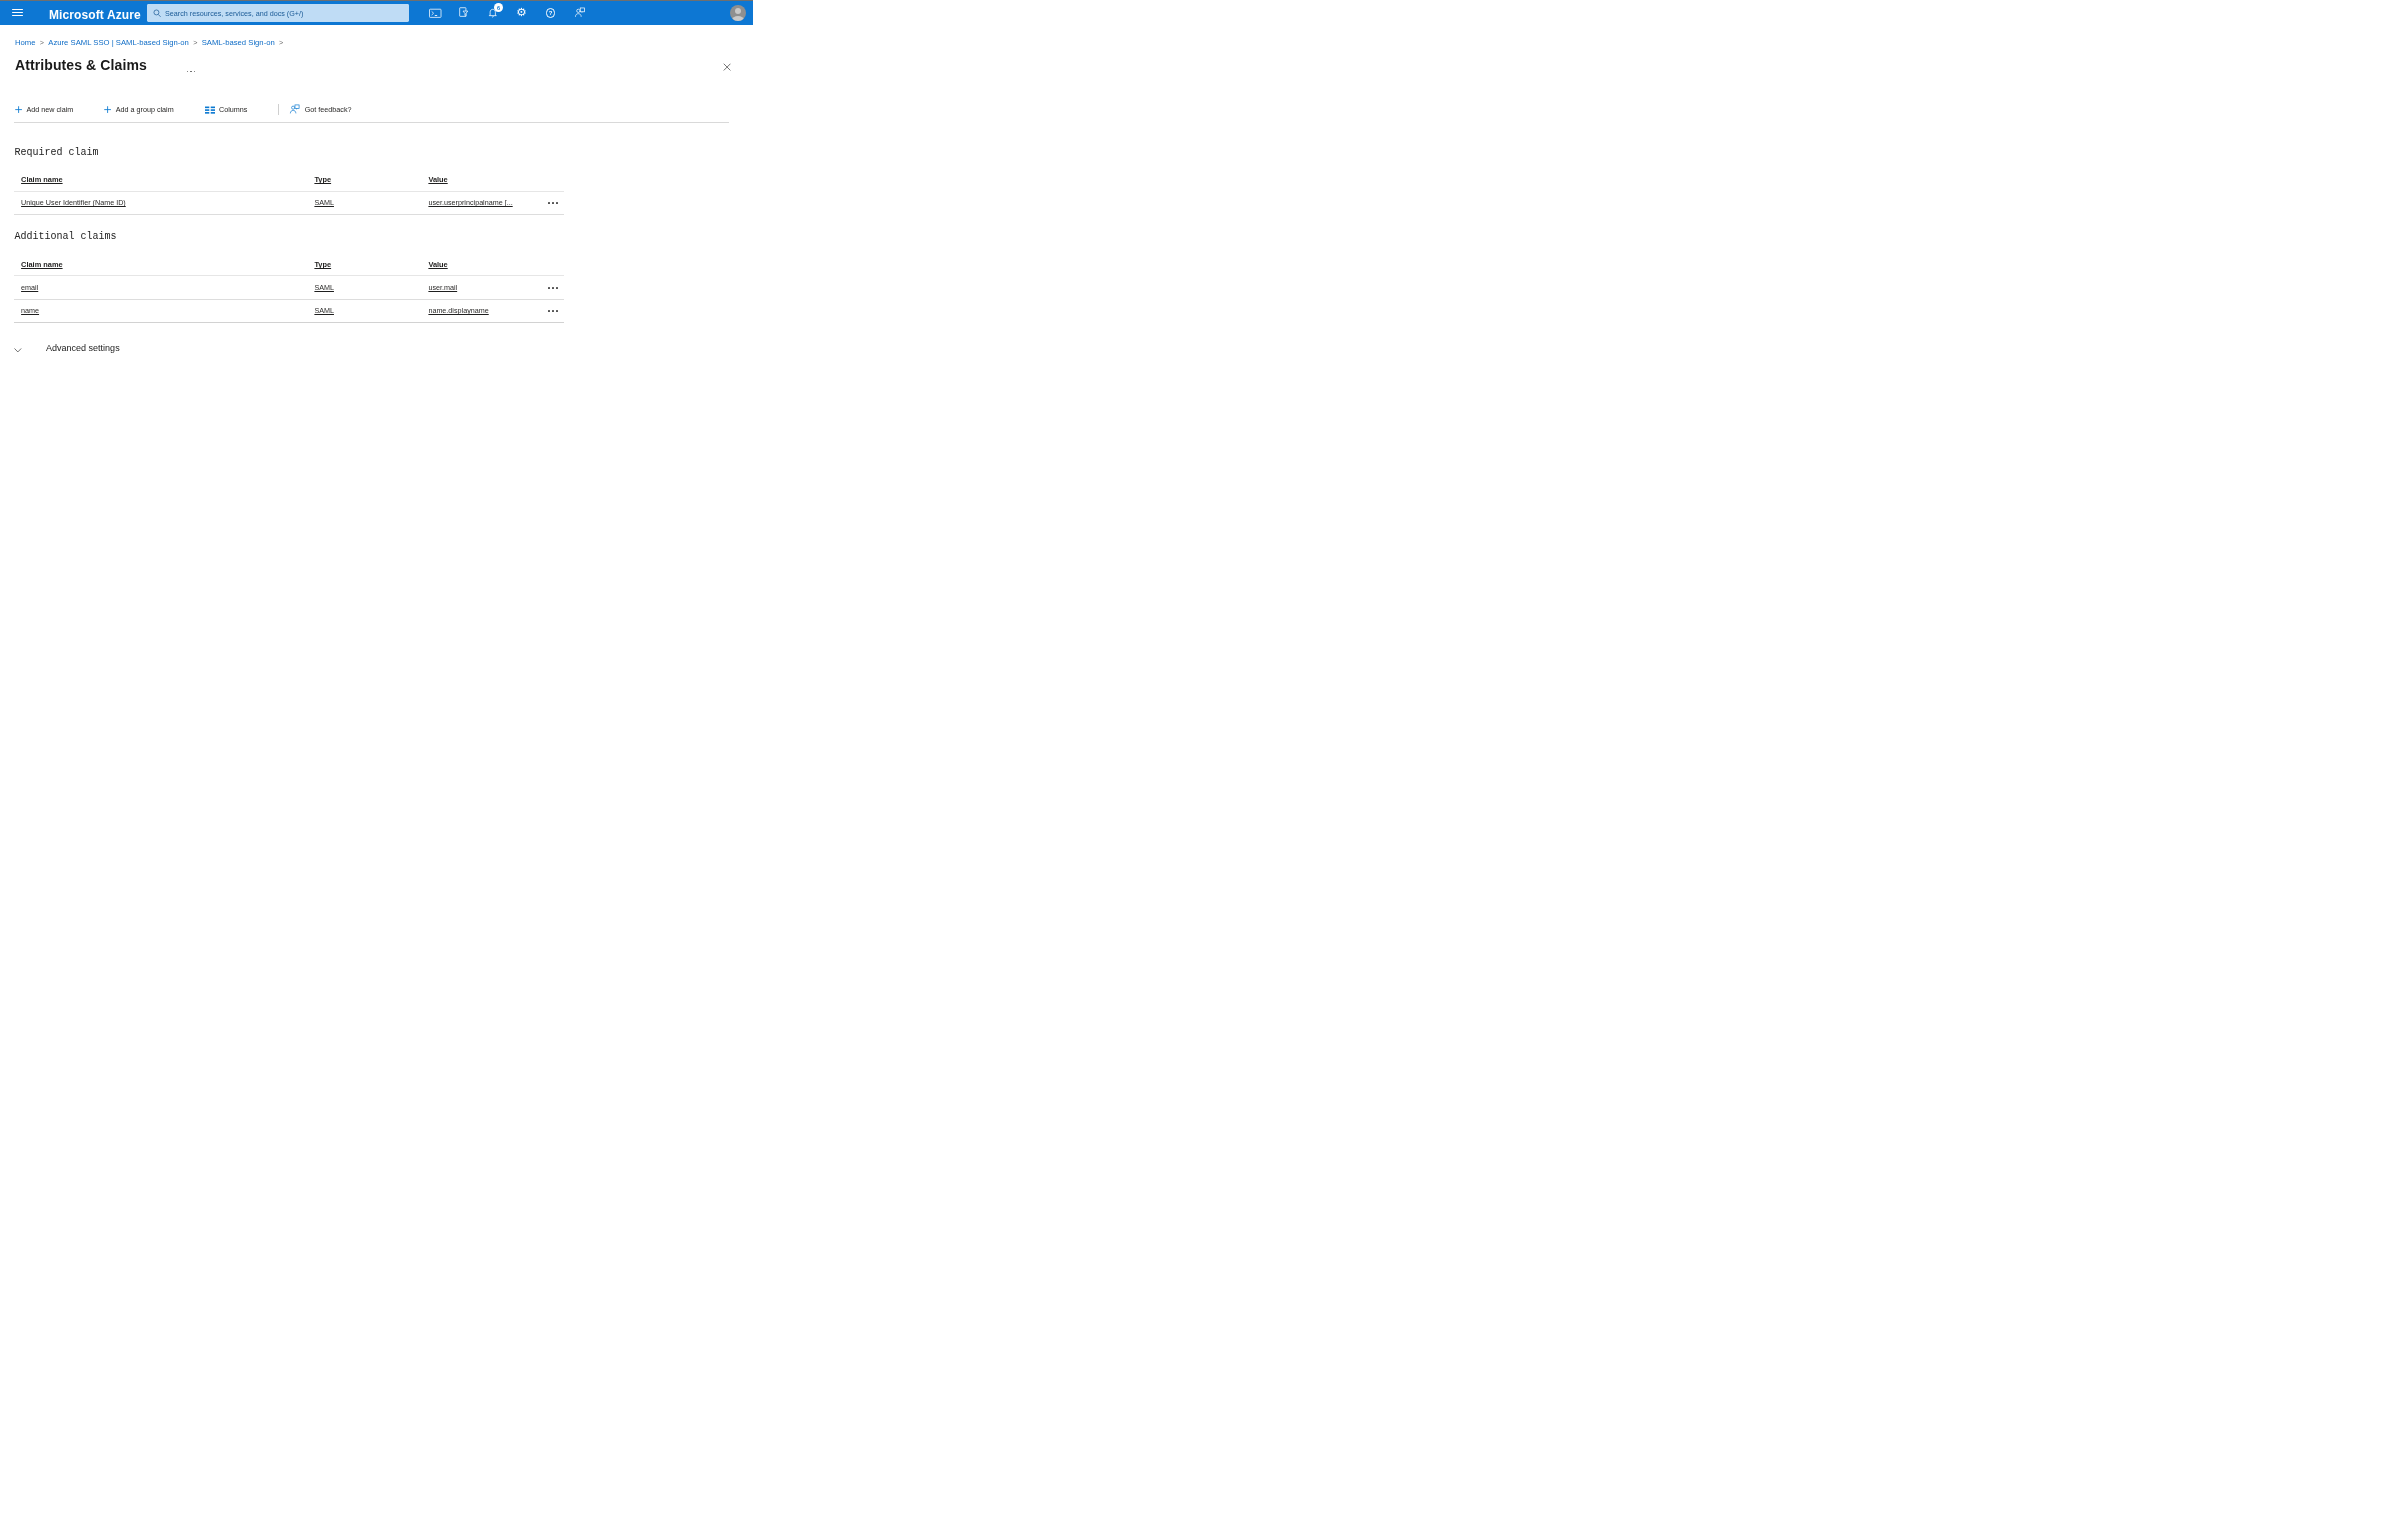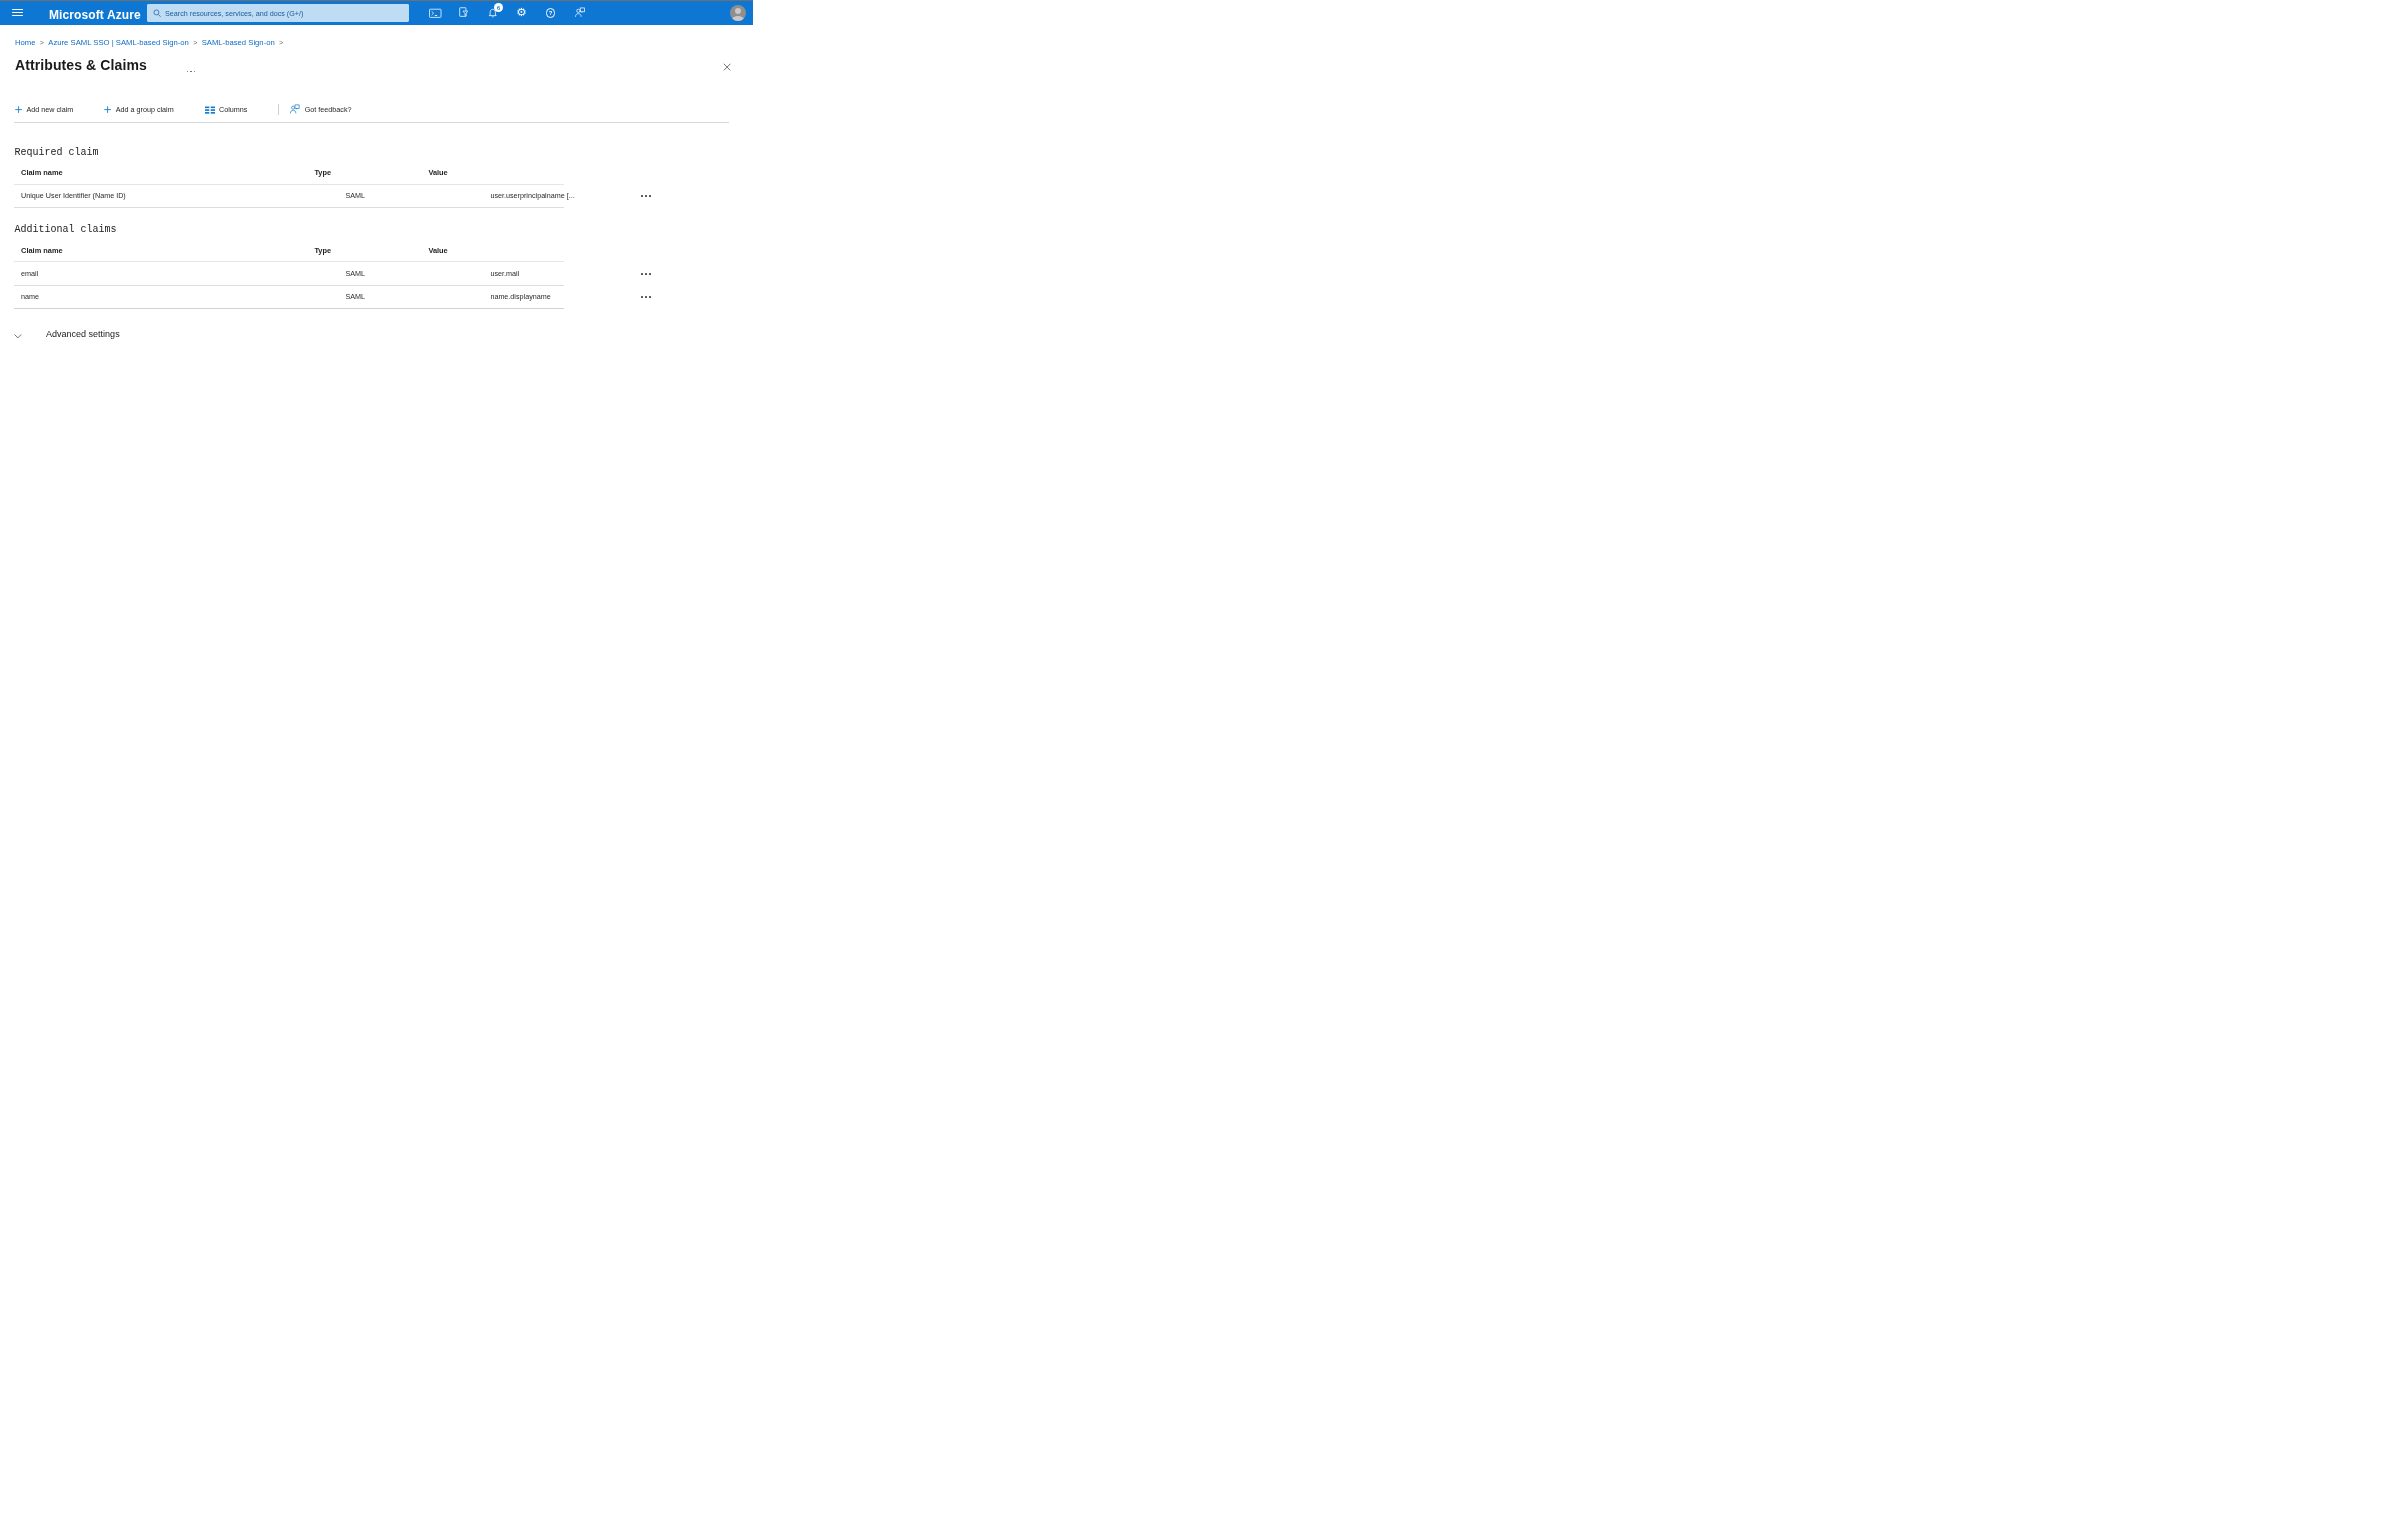--- a/index.html
+++ b/index.html
@@ -66,24 +66,24 @@
   .tool-item { display: flex; align-items: center; gap: 4.3px; font-size: 7.2px; color: #27262­5; color: #272625; cursor: pointer; margin-right: 31px; white-space: nowrap; }
   .tool-sep { width: 0.5px; height: 11.5px; background: #cfcfcf; margin: 0 10.6px 0 0; }
   .toolbar-divider { position: absolute; left: 14.4px; top: 122px; width: 715px; height: 1px; background: #d9d9d9; }
 
   
   .content { position: absolute; left: 14.4px; top: 123px; width: 715px; }
   .section-heading { font-size: 10px; color: #222222; height: 11.5px; line-height: 11.5px; font-family: Liberation Mono, monospace; }
   .section-heading.first { margin-top: 23.5px; }
   .section-heading.second { margin-top: 16.3px; }
 
-  .claims-table { width: 550px; margin-top: 4px; }
+  .claims-table { width: 550px; margin-top: 11px; text-decoration: underline; }
   .trow { display: grid; grid-template-columns: 300px 114px 114px 21px; align-items: center; }
   .trow.head { height: 22.6px; border-bottom: 0.5px solid #e6e6e6; font-weight: 700; font-size: 7.4px; color: #201f1e; }
-  .trow.data { height: 23.5px; border-bottom: 1px solid #dddddd; font-size: 7.2px; color: #2b2a29; gap: 31px; }
+  .trow.data { height: 23.5px; border-bottom: 1px solid #dddddd; font-size: 7.2px; color: #2b2a29; }
   .trow.data.last { height: 22.6px; border-bottom: 1.4px solid #d2d2d2; }
   .cell-name { padding-left: 6.7px; }
   .cell-dots { display: flex; gap: 2.2px; justify-content: flex-end; padding-right: 5.8px; cursor: pointer; }
   .cell-dots i { width: 1.7px; height: 1.7px; border-radius: 50%; background: #474747; }
 
   .advanced { margin-top: 20.7px; display: flex; align-items: flex-end; gap: 24px; cursor: pointer; width: fit-content; }
   .advanced-label { font-size: 9px; color: #1b1b1b; }
 </style>
 </head>
 <body>

